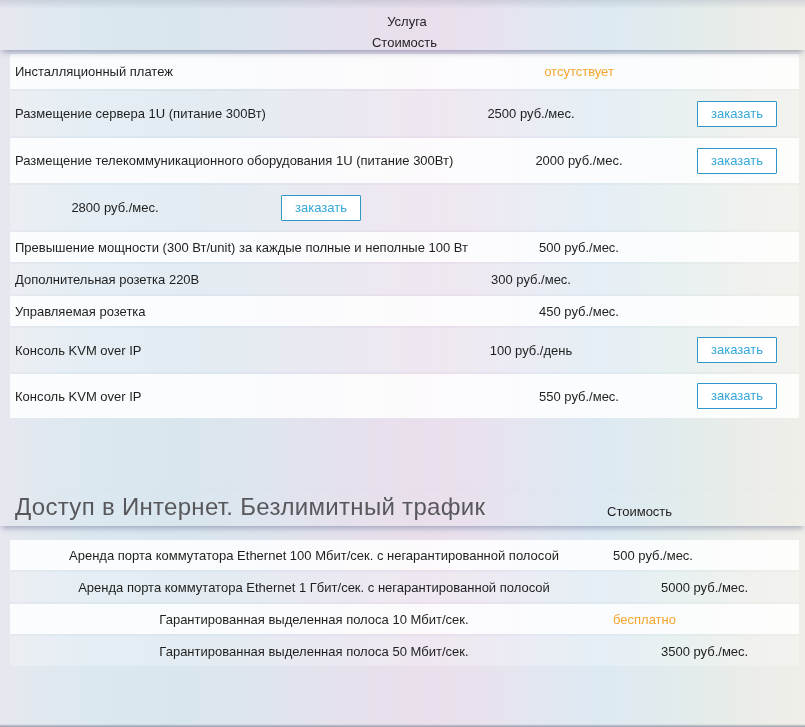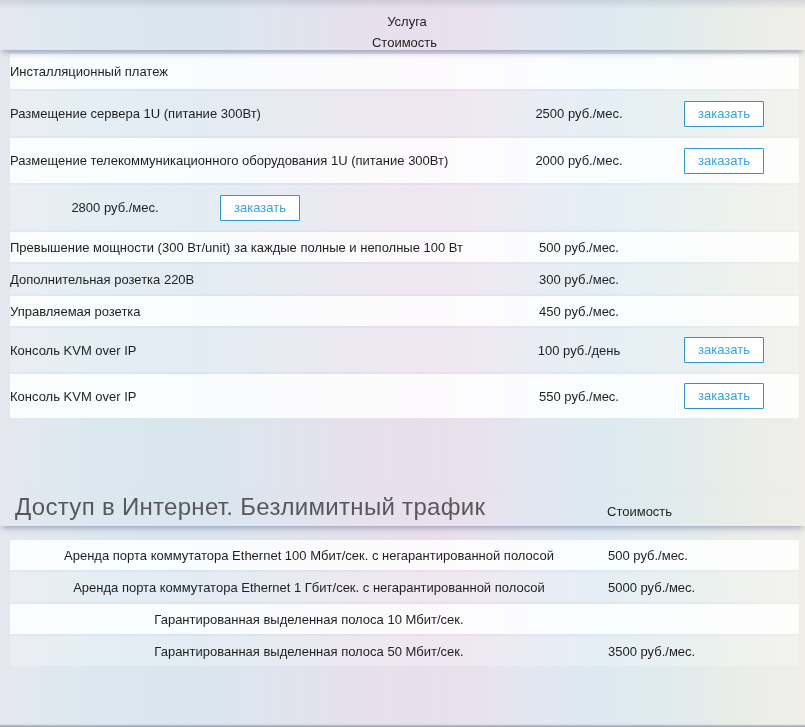--- a/index.html
+++ b/index.html
@@ -26,26 +26,26 @@
     height:50px;display:flex;align-items:center;box-sizing:border-box;
     padding:14px 6px 0 10px;position:relative;z-index:2;margin-bottom:4px;
     box-shadow:0 4px 6px -2px rgba(85,95,135,.55);
     flex-direction:column;
   }
   .row{
     display:flex;align-items:center;box-sizing:border-box;
     margin:0 6px 2px 10px;position:relative;z-index:1;
   }
   .row.light{background:rgba(255,255,255,.85);}
-  .row.tint{background:rgba(255,255,255,.25);}
+  .row.tint{background:rgba(255,255,255,.25);gap:48px;}
   .h35{height:35px}.h45{height:45px}.h38{height:30px}.h44{height:44px}
-  .cell-service{flex:1;}
+  .cell-service{flex:1;padding-left:5px;}
   .thead .cell-service{padding-left:5px;}
   .cell-cost{width:210px;text-align:center;}
-  .cell-action{width:115px;box-sizing:border-box;display:flex;justify-content:flex-start;padding-right:9px;}
+  .cell-action{width:115px;box-sizing:border-box;display:flex;justify-content:center;padding-right:9px;}
   .orange{color:#f5a52f;}
   .order-btn{
     font-family:inherit;font-size:13px;color:#35a7d9;background:#fff;
     border:1px solid #2f96c6;width:80px;height:26px;line-height:24px;
     padding:0;cursor:pointer;border-radius:1px;
   }
   .spacer{height:70px;}
   .sec-head{
     display:flex;align-items:flex-end;box-sizing:border-box;height:36px;
     padding:0 6px 5px 15px;position:relative;z-index:2;margin-bottom:14px;
@@ -61,20 +61,21 @@
 
 <section>
   <div class="thead">
     <div class="cell-service">Услуга</div>
     <div class="cell-cost">Стоимость</div>
     <div class="cell-action"></div>
   </div>
 
   <div class="row light h35">
     <div class="cell-service">Инсталляционный платеж</div>
+    <div class="cell-cost orange">отсутствует</div>
     <div class="cell-action"></div>
   </div>
 
   <div class="row tint h45">
     <div class="cell-service">Размещение сервера 1U (питание 300Вт)</div>
     <div class="cell-cost">2500 руб./мес.</div>
     <div class="cell-action">
       <button class="order-btn">заказать</button>
     </div>
   </div>
@@ -142,19 +143,20 @@
     <div class="cell-cost">500 руб./мес.</div>
   </div>
 
   <div class="row tint h38">
     <div class="cell-service">Аренда порта коммутатора Ethernet 1 Гбит/сек. с негарантированной полосой</div>
     <div class="cell-cost">5000 руб./мес.</div>
   </div>
 
   <div class="row light h38">
     <div class="cell-service">Гарантированная выделенная полоса 10 Мбит/сек.</div>
+    <div class="cell-cost orange">бесплатно</div>
   </div>
 
   <div class="row tint h38">
     <div class="cell-service">Гарантированная выделенная полоса 50 Мбит/сек.</div>
     <div class="cell-cost">3500 руб./мес.</div>
   </div>
 </section>
 
 </body></html>

